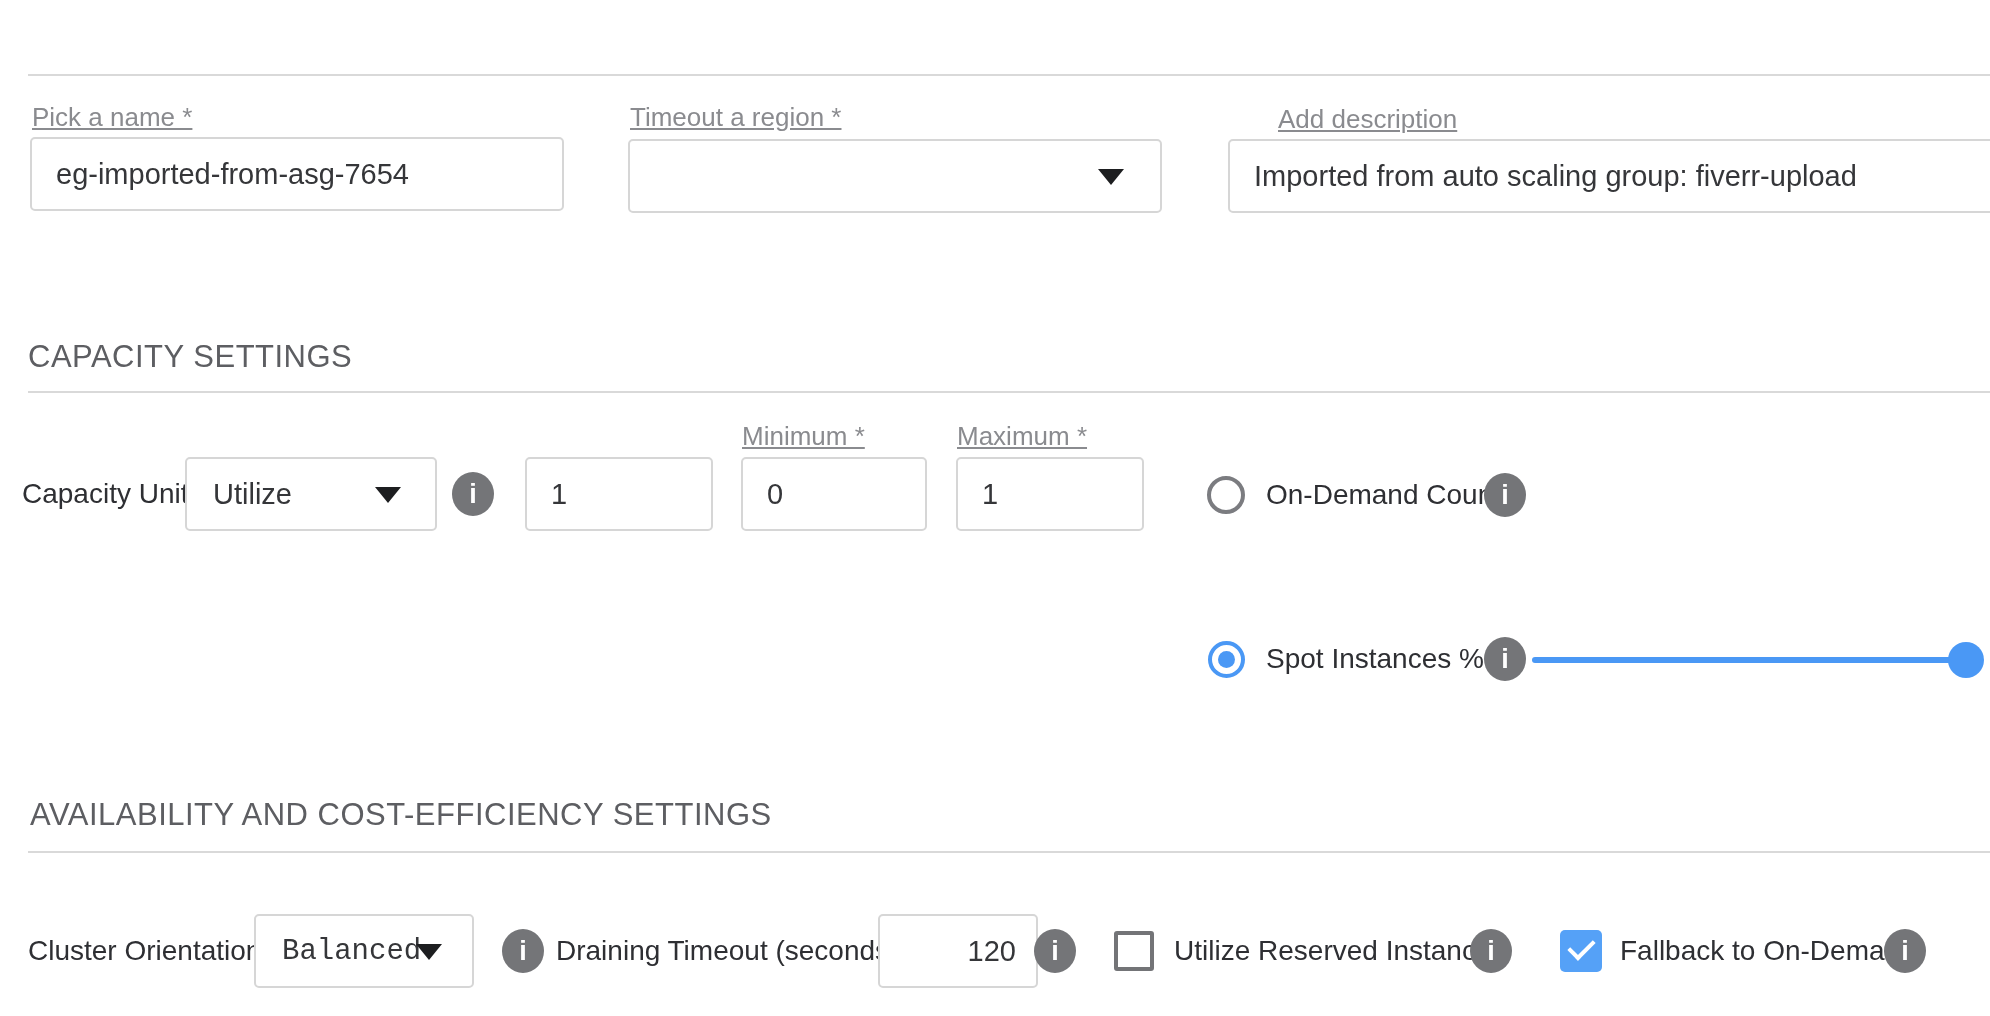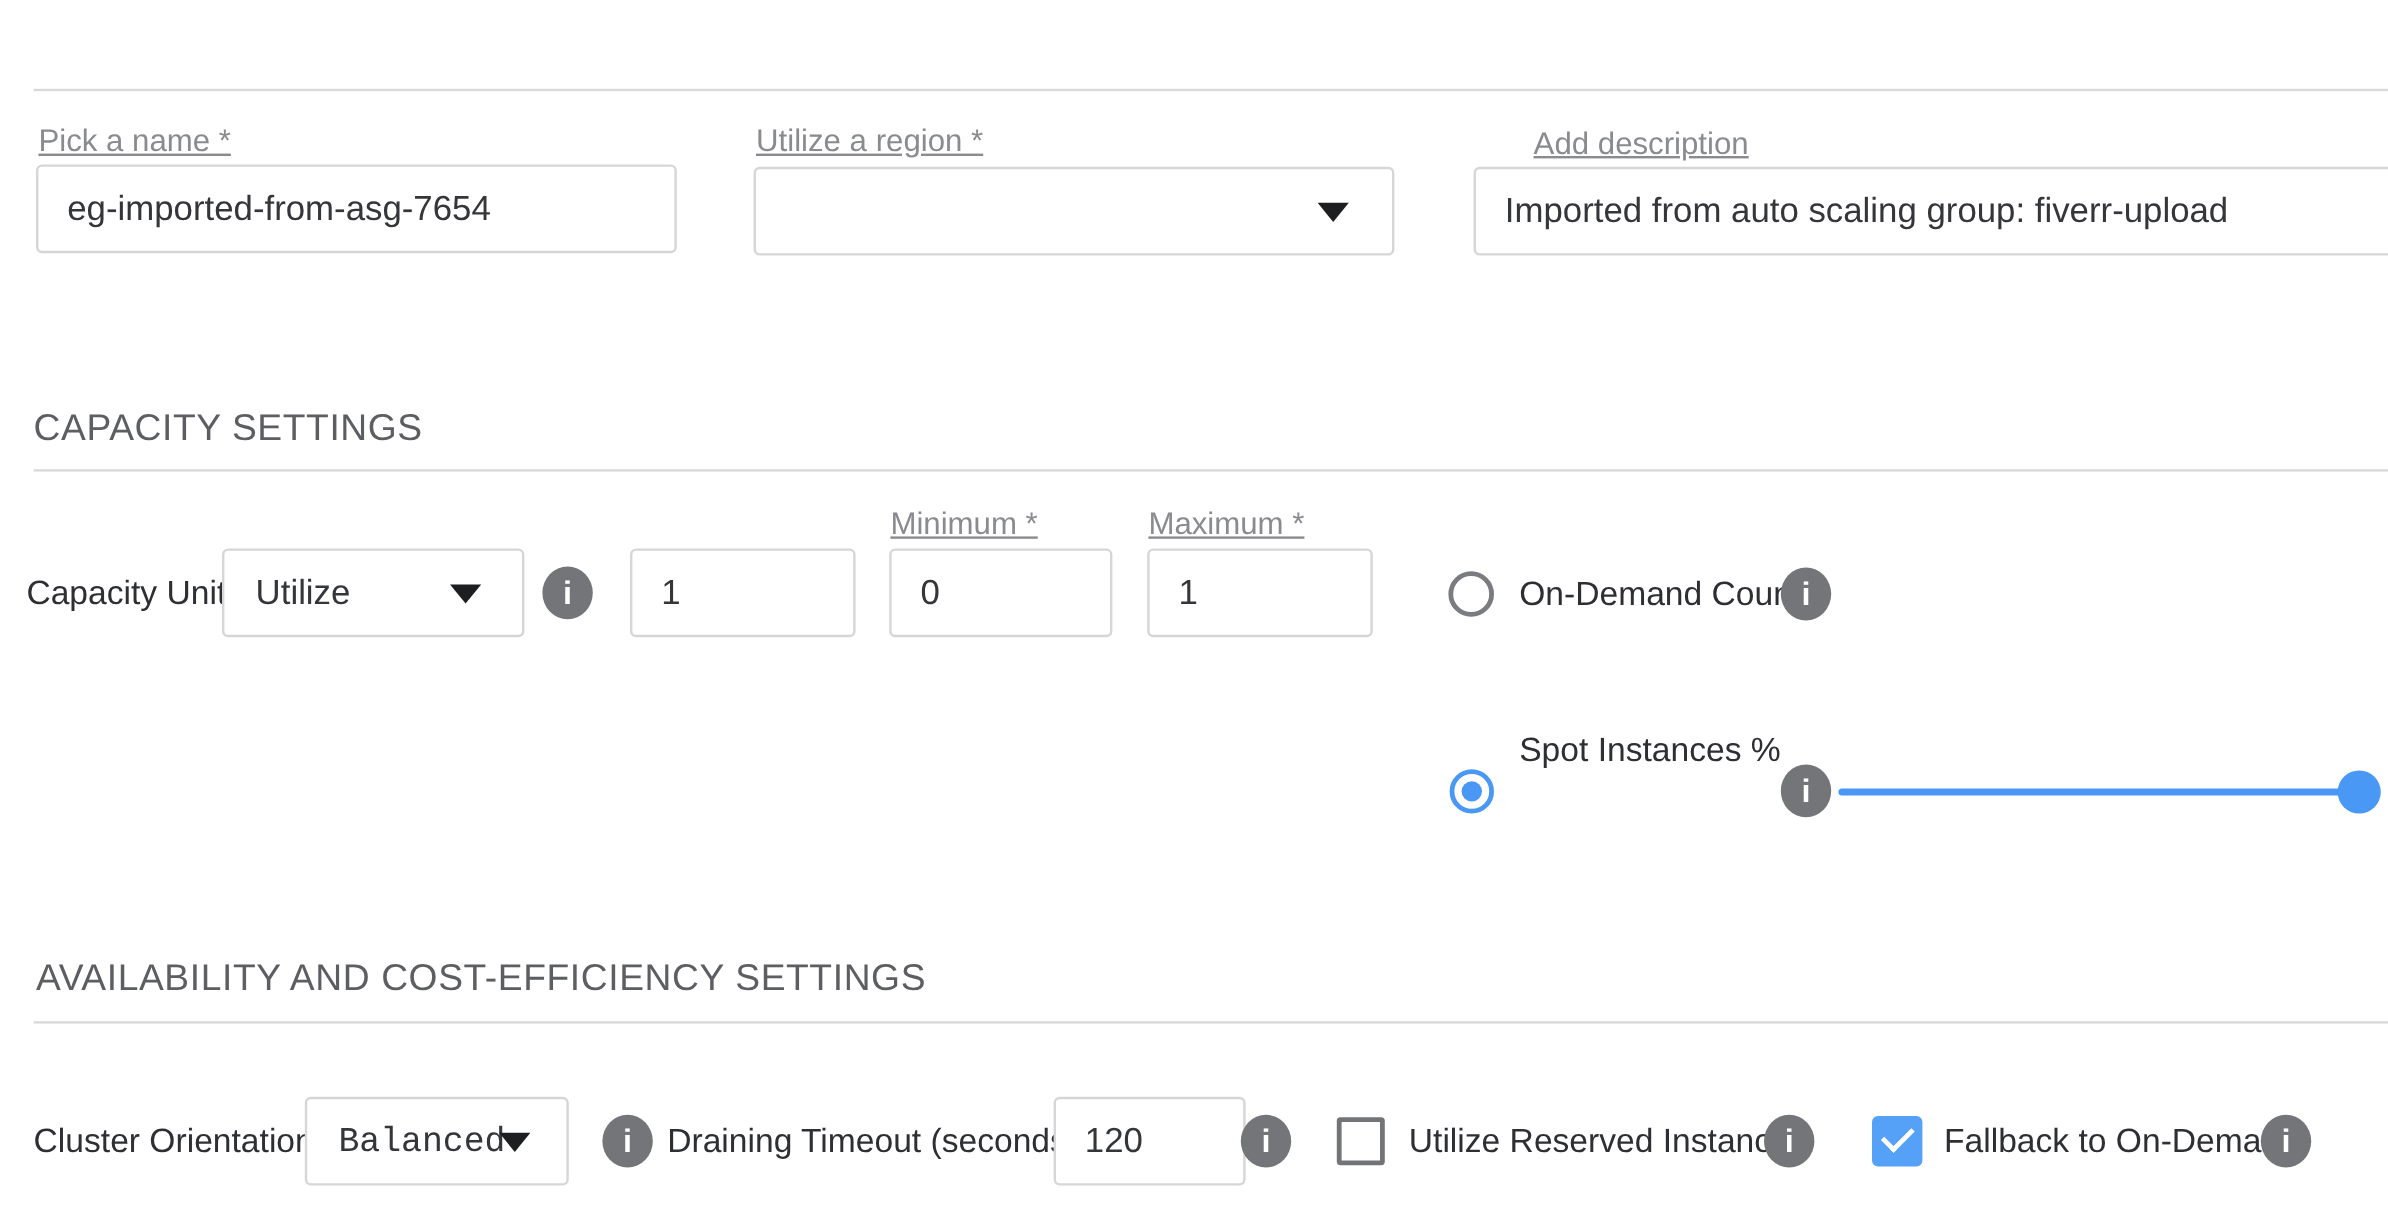--- a/index.html
+++ b/index.html
@@ -66,21 +66,21 @@
 </head>
 <body>
 
 <div class="page">
 
   <div class="divider" style="left:28px;top:74px;"></div>
 
   <div class="field-label" style="left:32px;top:102px;">Pick a name *</div>
   <input class="tinput" style="left: 30px; top: 137px; width: 534px;" value="eg-imported-from-asg-7654">
 
-  <div class="field-label" style="left:630px;top:102px;">Utilize a region *</div>
+  <div class="field-label" style="left:630px;top:102px;">Timeout a region *</div>
   <div class="selectbox" style="left:628px;top:139px;width:534px;">
     <span class="caret" style="right:36px;"></span>
   </div>
 
   <div class="field-label" style="left:1230px;top:104px;margin-left:48px;">Add description</div>
   <input class="tinput" style="left: 1228px; top: 139px; width: 800px;" value="Imported from auto scaling group: fiverr-upload">
 
   <div class="section-title" style="left:28px;top:338px;">CAPACITY SETTINGS</div>
   <div class="divider" style="left:28px;top:391px;"></div>
 
@@ -97,37 +97,37 @@
 
   <input class="tinput" style="left: 525px; top: 457px; width: 188px;" value="1">
   <input class="tinput" style="left: 741px; top: 457px; width: 186px;" value="0">
   <input class="tinput" style="left: 956px; top: 457px; width: 188px;" value="1">
 
   <span class="radio unchecked" style="left:1207px;top:476px;"></span>
   <div class="ctl-label" style="left:1266px;top:478px;">On-Demand Count</div>
   <span class="info" style="left:1484px;top:473px;"></span>
 
   <span class="radio checked" style="left:1208px;top:641px;"></span>
-  <div class="ctl-label" style="left:1266px;top:608px;">Spot Instances %</div>
+  <div class="ctl-label" style="left:1266px;top:642px;">Spot Instances %</div>
   <span class="info" style="left:1484px;top:637px;"></span>
   <div class="slider-track" style="left:1532px;top:657px;width:444px;"></div>
   <div class="slider-thumb" style="left:1948px;top:642px;"></div>
 
   <div class="section-title" style="left:30px;top:796px;">AVAILABILITY AND COST-EFFICIENCY SETTINGS</div>
   <div class="divider" style="left:28px;top:851px;"></div>
 
   <div class="ctl-label" style="left:28px;top:934px;">Cluster Orientation</div>
   <div class="selectbox" style="left:254px;top:914px;width:220px;font-family:Liberation Mono, monospace;">
     <span class="sel-text">Balanced</span>
     <span class="caret" style="right:30px;"></span>
   </div>
   <span class="info" style="left:502px;top:929px;"></span>
 
   <div class="ctl-label" style="left:556px;top:934px;">Draining Timeout (seconds)</div>
-  <input class="tinput" style="left: 878px; top: 914px; width: 160px;" value="120">
+  <input class="tinput" style="left: 878px; top: 914px; width: 160px; text-align: right;" value="120">
   <span class="info" style="left:1034px;top:929px;"></span>
 
   <span class="checkbox unchecked" style="left:1114px;top:931px;"></span>
   <div class="ctl-label" style="left:1174px;top:934px;">Utilize Reserved Instances</div>
   <span class="info" style="left:1470px;top:929px;"></span>
 
   <span class="checkbox checked" style="left:1560px;top:930px;"></span>
   <div class="ctl-label" style="left:1620px;top:934px;">Fallback to On-Demand</div>
   <span class="info" style="left:1884px;top:929px;"></span>
 

